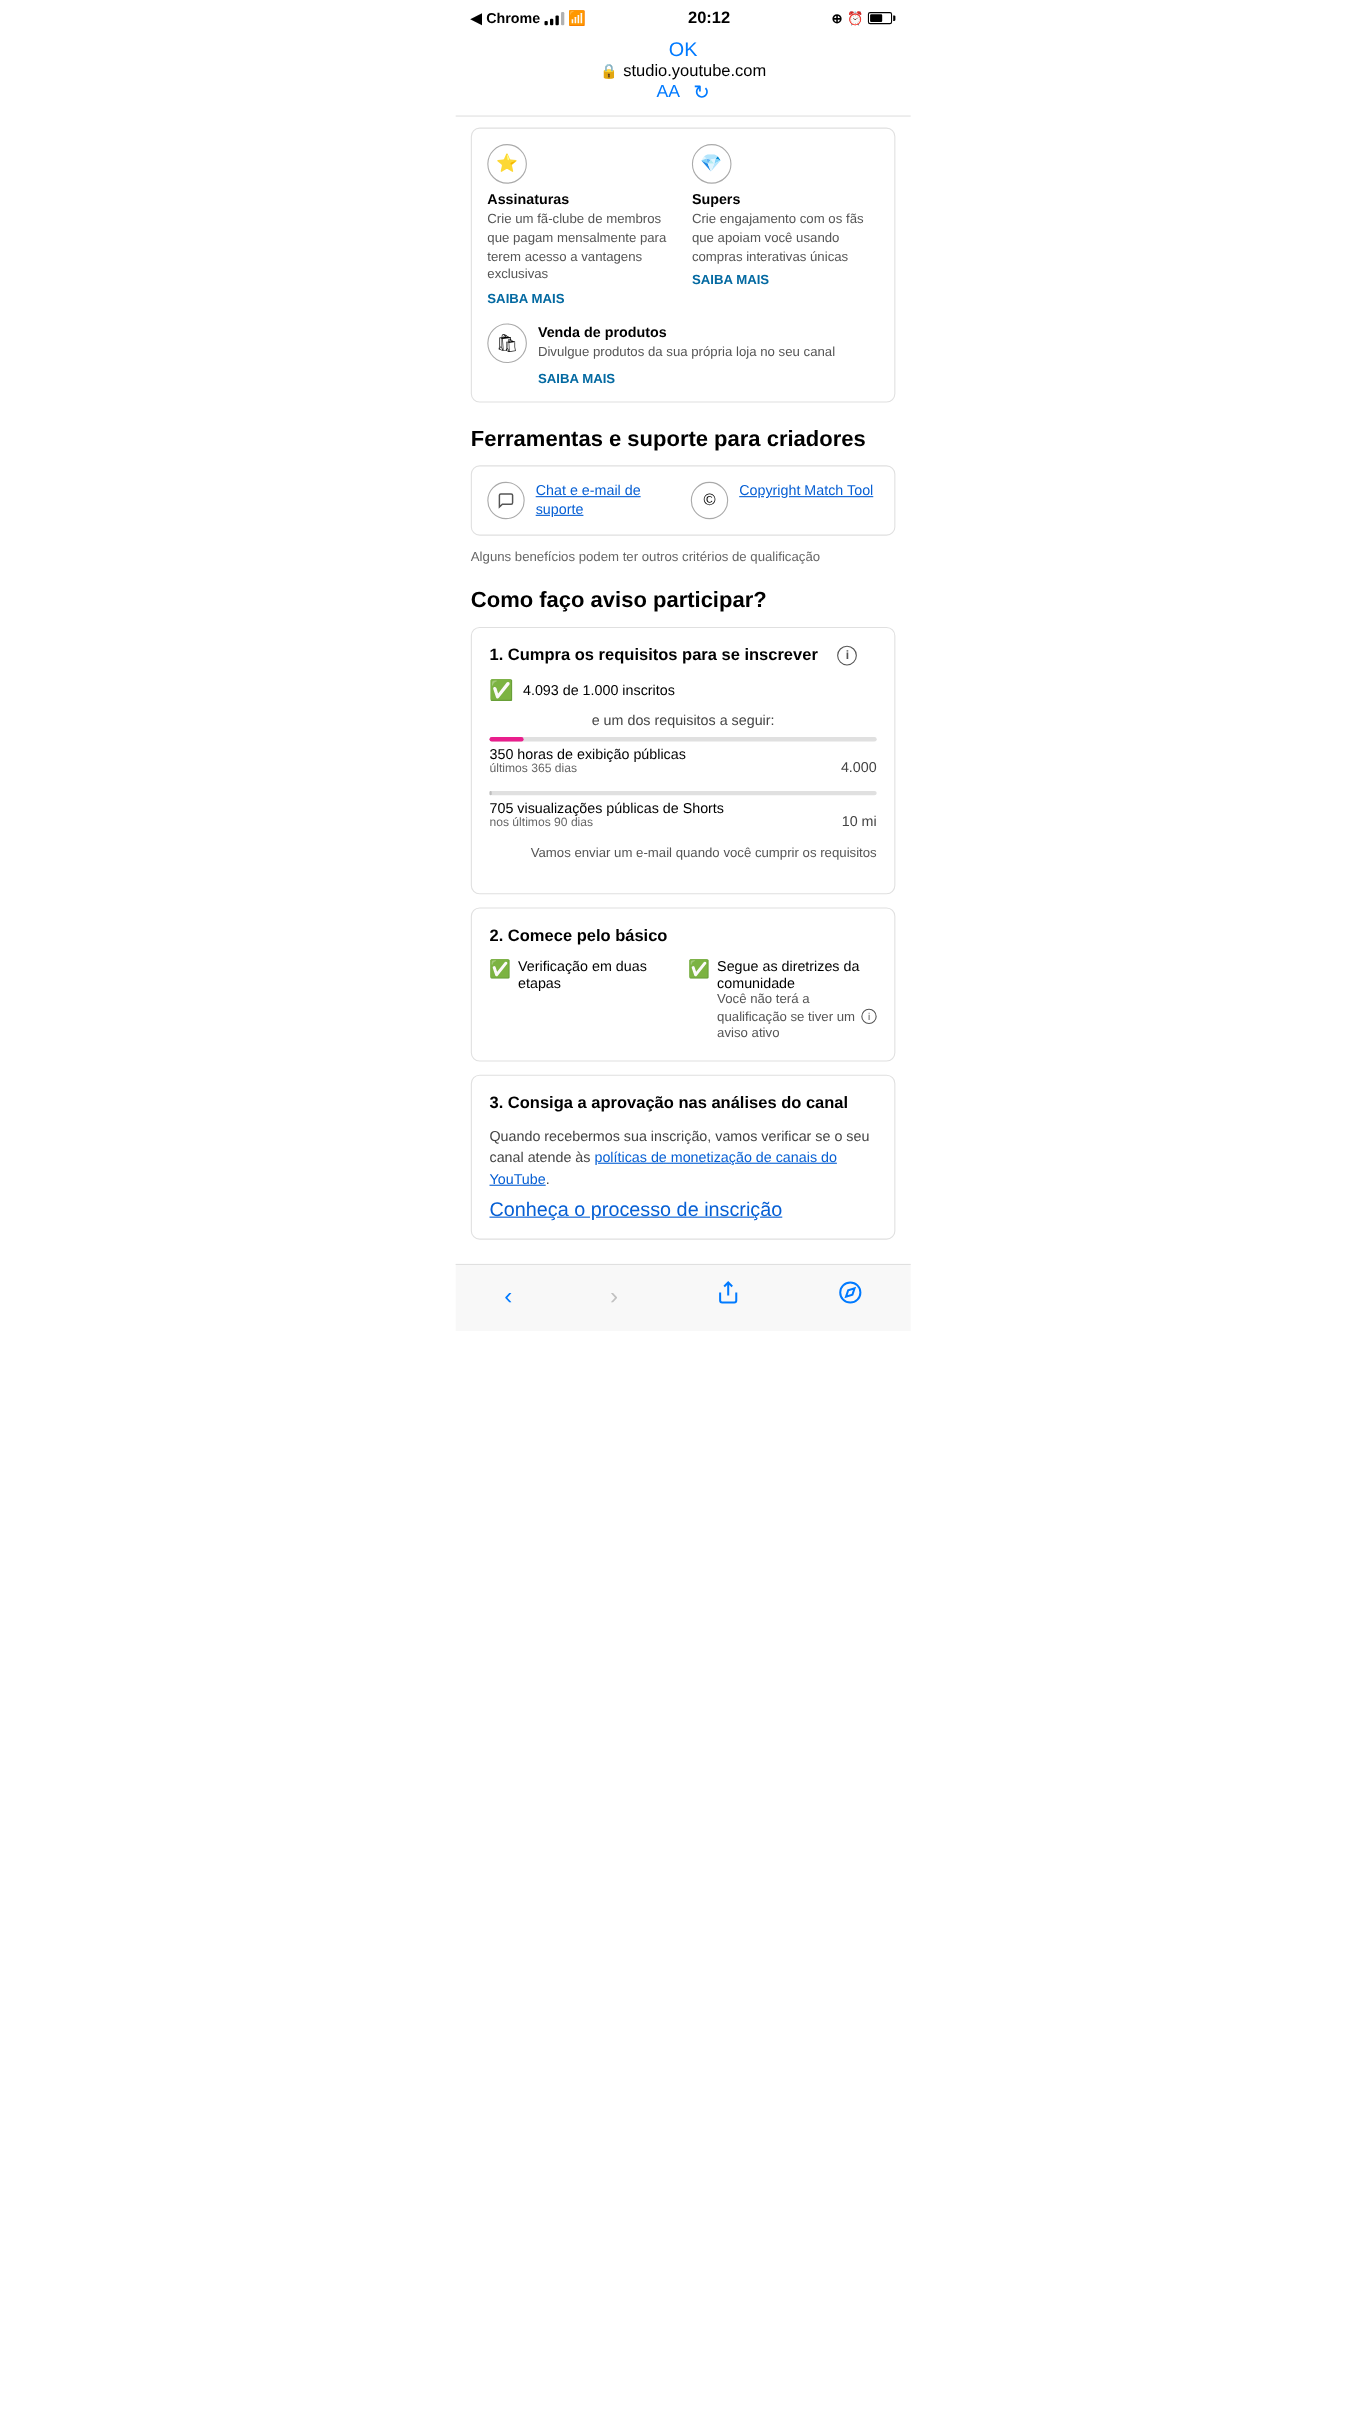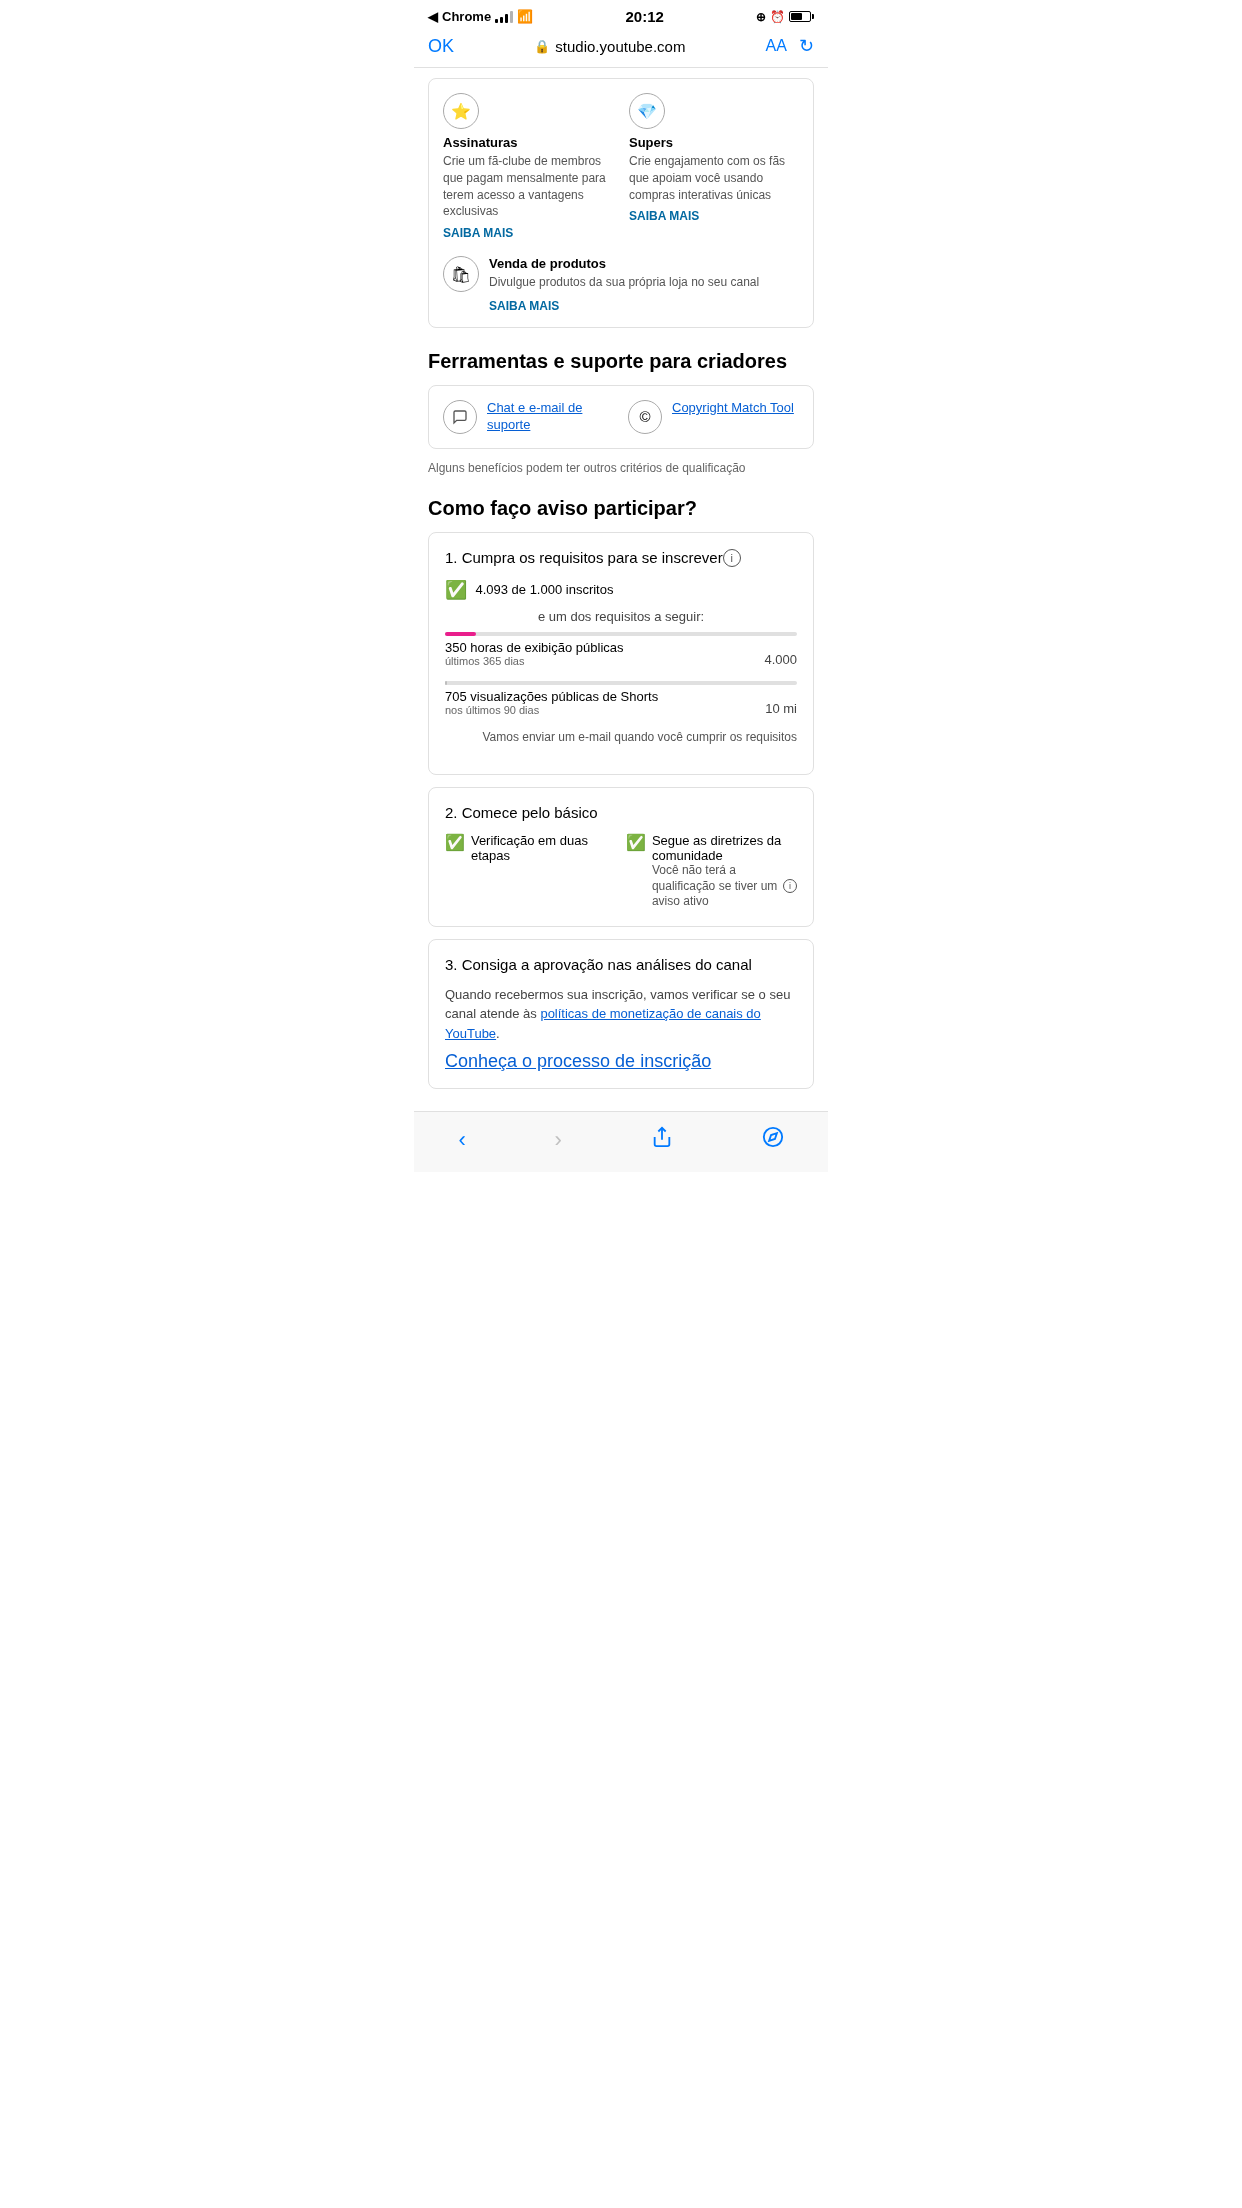--- a/index.html
+++ b/index.html
@@ -24,24 +24,25 @@
       background: #fff;
     }
     .status-left { display: flex; align-items: center; gap: 4px; }
     .status-center { font-size: 15px; font-weight: 600; }
     .status-right { display: flex; align-items: center; gap: 4px; font-size: 12px; }
 
     
     .browser-bar {
       display: flex;
       align-items: center;
-      justify-content: space-between;
+      justify-content: flex-start;
       padding: 6px 14px 10px;
       border-bottom: 1px solid #e0e0e0;
       background: #fff;
+      flex-direction: column;
     }
     .browser-ok {
       color: #007AFF;
       font-size: 18px;
       font-weight: 400;
     }
     .browser-url {
       display: flex;
       align-items: center;
       gap: 5px;
@@ -170,25 +171,25 @@
 
     
     .step-card {
       border: 1px solid #e0e0e0;
       border-radius: 8px;
       padding: 16px;
       margin-bottom: 12px;
     }
     .step-title {
       font-size: 15px;
-      font-weight: 400;
+      font-weight: 700;
       margin-bottom: 12px;
       display: flex;
       align-items: center;
-      gap: 0;
+      gap: 18px;
     }
     .info-icon {
       width: 18px;
       height: 18px;
       border: 1.5px solid #555;
       border-radius: 50%;
       display: inline-flex;
       align-items: center;
       justify-content: center;
       font-size: 11px;

